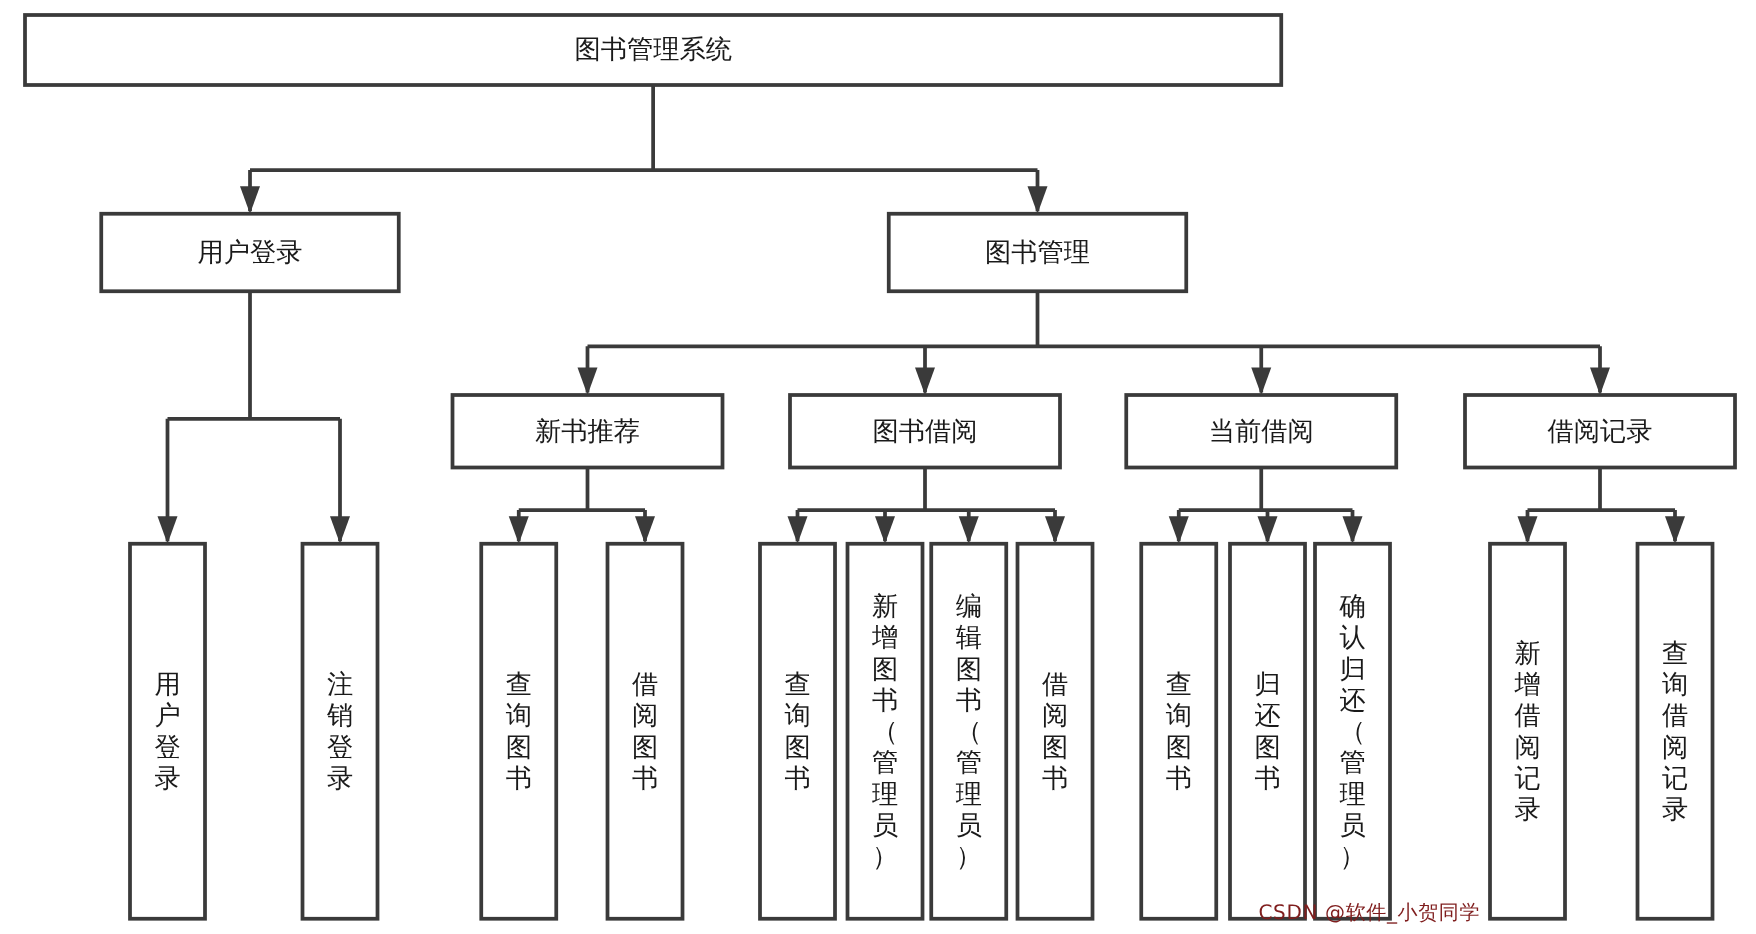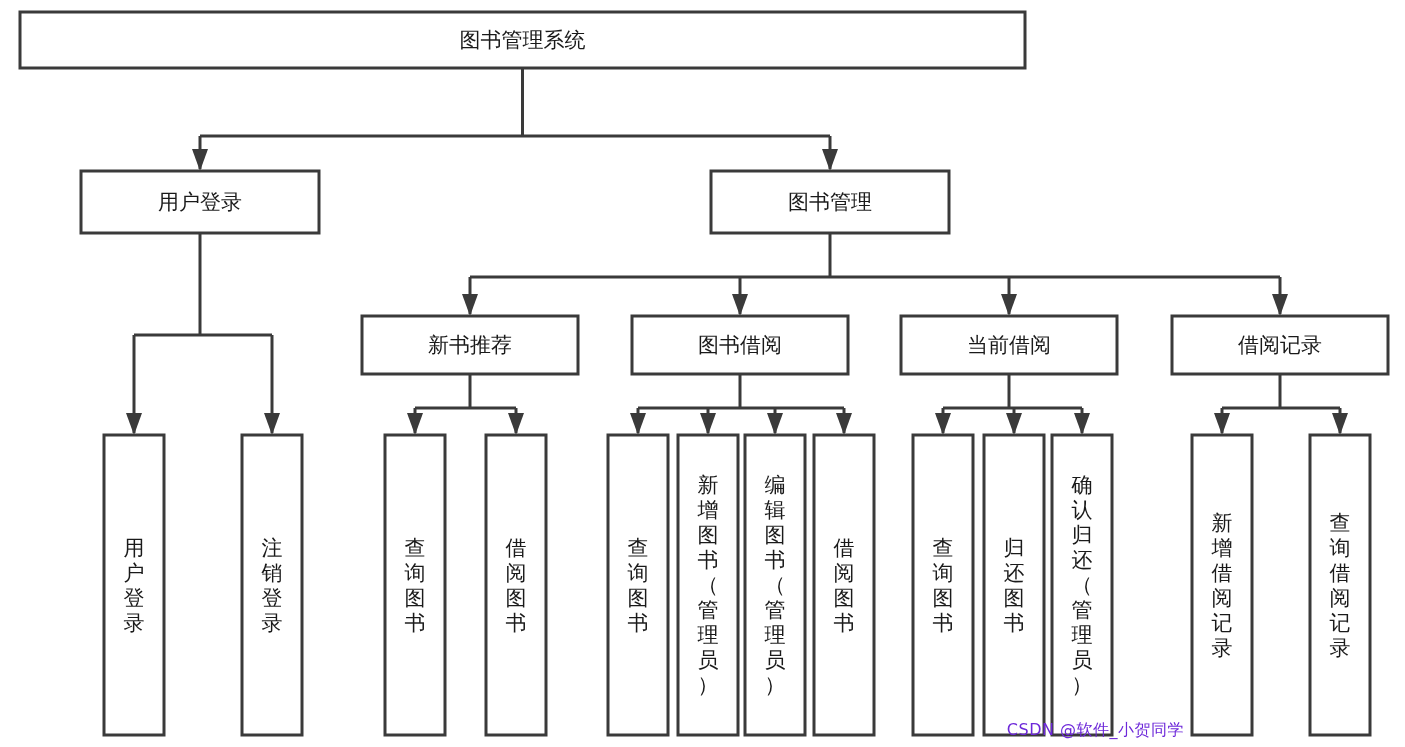--- a/index.html
+++ b/index.html
@@ -54,21 +54,21 @@
     font-size: 21px;
     fill: #1a1a1a;
     text-anchor: middle;
   }
   .watermark-text {
     position: absolute;
     right: 8px;
     bottom: 6px;
     font-family: "DejaVu Sans", "Liberation Sans", sans-serif;
     font-size: 16px;
-    color: #6d28d9;
+    color: #7f1d1d;
     letter-spacing: 0.5px;
     white-space: nowrap;
     pointer-events: none;
     margin-left: 37px;
   }
 </style>
 </head>
 <body>
 
 <div id="diagram-root">

